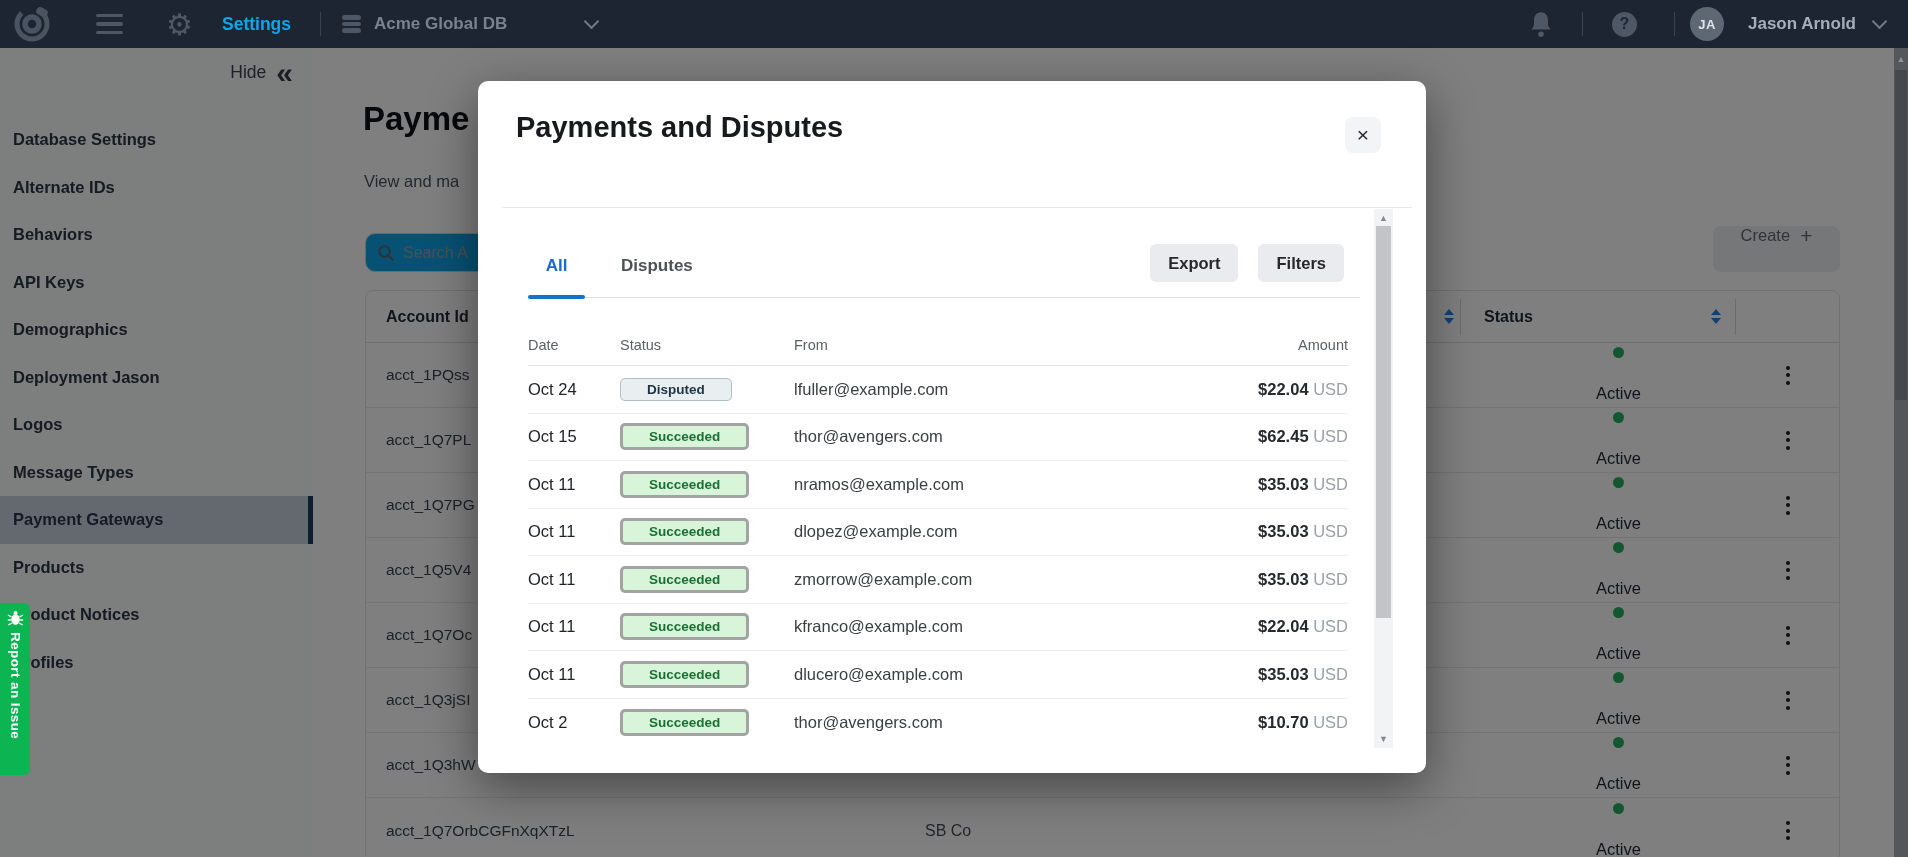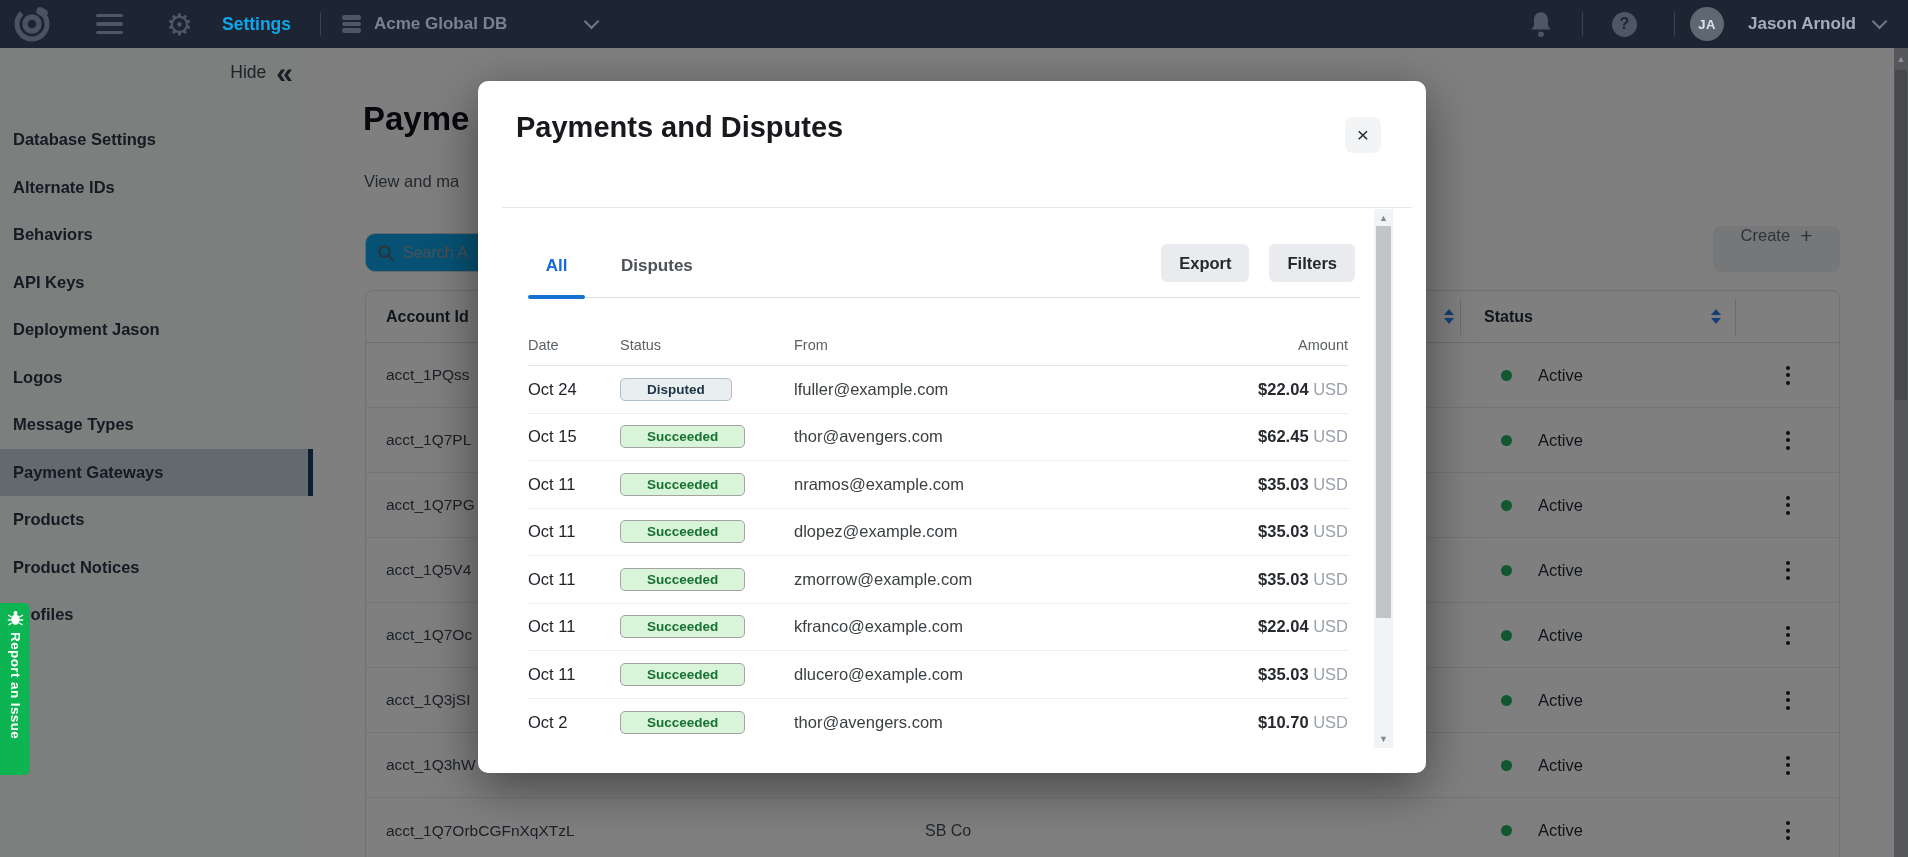--- a/index.html
+++ b/index.html
@@ -56,21 +56,21 @@
   .h-acct { padding-left:20px; font-size:16px; font-weight:700; color:#1f2a37; }
   .h-name { display:flex; align-items:center; justify-content:flex-end; height:36px; border-right:1px solid #d5d9de; padding-right:6px; }
   .h-status { display:flex; align-items:center; height:36px; border-right:1px solid #d5d9de; padding-left:23px; }
   .h-status .lbl { font-size:16px; font-weight:700; color:#1f2a37; }
   .h-status .sort { margin-left:auto; margin-right:14px; }
   .sort { display:flex; flex-direction:column; gap:2.5px; }
   .sort .up { width:0; height:0; border-left:5.5px solid transparent; border-right:5.5px solid transparent; border-bottom:6.5px solid #2b7de9; }
   .sort .dn { width:0; height:0; border-left:5.5px solid transparent; border-right:5.5px solid transparent; border-top:6.5px solid #2b7de9; }
   .c-acct { padding-left:20px; font-size:15.5px; color:#3a4450; }
   .c-name { font-size:16px; color:#454f5b; }
-  .c-status { display:flex; align-items:center; gap:26px; padding-left:40px; }
+  .c-status { display:flex; align-items:center; gap:26px; padding-left:40px;flex-direction:column; }
   .dot { width:11px; height:11px; border-radius:50%; background:#27ae60; }
   .c-status .lbl { font-size:16.5px; color:#222b35; }
   .c-actions { display:flex; justify-content:center; }
   .kebab { display:flex; flex-direction:column; gap:3.5px; padding:6px; cursor:pointer; }
   .kebab i { width:4px; height:4px; border-radius:50%; background:#1b1f24; }
 
   
   .page-scroll { position:absolute; right:0; top:48px; width:14px; height:809px; background:#56575a; z-index:15; }
   .page-scroll .arr { position:absolute; top:6px; left:0; width:14px; text-align:center; font-size:9px; color:#8f9296; }
   .page-scroll .thumb { position:absolute; top:22px; left:1px; width:12px; height:330px; background:#47484b; }
@@ -85,31 +85,31 @@
   
   .modal { position:absolute; left:478px; top:81px; width:948px; height:692px; background:#fff; border-radius:10px; z-index:40; box-shadow:0 14px 50px rgba(0,0,0,0.45); }
   .modal-title { position:absolute; left:38px; top:30px; font-size:29px; font-weight:600; color:#17191c; }
   .modal-close { position:absolute; right:45px; top:36px; width:36px; height:36px; border:none; border-radius:8px; background:#f3f4f6; font-size:21px; color:#24272b; cursor:pointer; display:flex; align-items:center; justify-content:center; font-family:inherit; }
   .m-region { position:absolute; left:24px; right:14px; top:126px; bottom:25px; border-top:1px solid #e7e9ec; }
   .tabsrow { position:absolute; left:26px; right:52px; top:26px; height:64px; border-bottom:1px solid #dcdfe3; display:flex; align-items:flex-end; }
   .tab { position:relative; height:100%; display:flex; align-items:center; justify-content:center; font-size:17px; font-weight:700; cursor:pointer; }
   .tab.active { width:57px; color:#1769d6; }
   .tab.active .underline { position:absolute; left:0; bottom:-2px; width:100%; height:4px; background:#1670d2; border-radius:2px; }
   .tab.inactive { color:#4d5257; padding:0 14px; margin-left:22px; font-weight:600; }
-  .m-actions { position:absolute; top:36px; right:57px; display:flex; gap:20px; }
+  .m-actions { position:absolute; top:36px; right:68px; display:flex; gap:20px; }
   .m-btn { height:38px; padding:0 18px; background:#e9ebee; border:none; border-radius:6px; font-size:16.5px; font-weight:700; color:#25282c; cursor:pointer; font-family:inherit; }
   .m-thead { position:absolute; left:26px; top:116px; width:820px; height:42px; display:grid; grid-template-columns:92px 174px 1fr 160px; align-items:center; border-bottom:1px solid #e3e5e8; font-size:14.5px; font-weight:500; color:#5c6165; }
   .m-thead .amount { text-align:right; }
   .m-rows { position:absolute; left:26px; top:158px; width:820px; }
   .m-row { height:47.5px; display:grid; grid-template-columns:92px 174px 1fr 160px; align-items:center; border-bottom:1px solid #eceef0; }
   .m-row:last-child { border-bottom:none; }
   .m-date { font-size:16.5px; color:#202328; }
   .badge { display:inline-block; font-size:13.5px; font-weight:700; padding:3px 26px; border-radius:5px; }
   .badge.disputed { background:#e9eef1; border:1px solid #aebfc9; color:#1d3345; }
-  .badge.succeeded { background:#d8f5da; border:1px solid #a3a3a3; color:#187031; }
+  .badge.succeeded { background:#d8f5da; border:3px solid #a3a3a3; color:#187031; }
   .m-from { font-size:16.5px; color:#3c4043; }
   .m-amt { text-align:right; font-size:16.5px; }
   .m-amt .amt { font-weight:700; color:#26292d; }
   .m-amt .cur { color:#9aa1a8; }
   .m-scrollbar { position:absolute; right:19px; top:1px; bottom:0; width:19px; background:#f2f3f5; }
   .m-scrollbar .arr { position:absolute; left:0; width:19px; text-align:center; font-size:9px; color:#85898e; }
   .m-scrollbar .arr.up { top:4px; } .m-scrollbar .arr.down { bottom:4px; }
   .m-scrollbar .thumb { position:absolute; left:2px; top:17px; width:15px; height:392px; background:#c2c4c7; }
 </style>
 </head>
@@ -165,20 +165,21 @@
   <nav class="sidebar">
     <div class="hide-row">
       <span class="lbl">Hide</span>
       <span class="chev-dbl">«</span>
     </div>
     <div class="side-items">
       <div class="side-item">Database Settings</div>
       <div class="side-item">Alternate IDs</div>
       <div class="side-item">Behaviors</div>
       <div class="side-item">API Keys</div>
+      <div class="side-item">Demographics</div>
       <div class="side-item">Deployment Jason</div>
       <div class="side-item">Logos</div>
       <div class="side-item">Message Types</div>
       <div class="side-item selected">Payment Gateways</div>
       <div class="side-item">Products</div>
       <div class="side-item">Product Notices</div>
       <div class="side-item">Profiles</div>
     </div>
   </nav>
 

